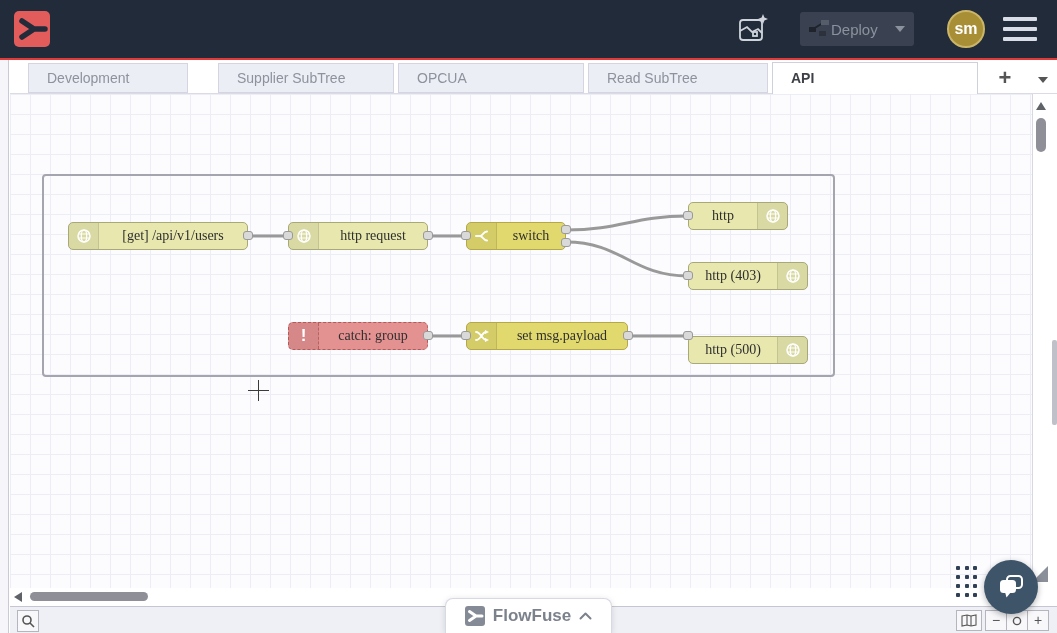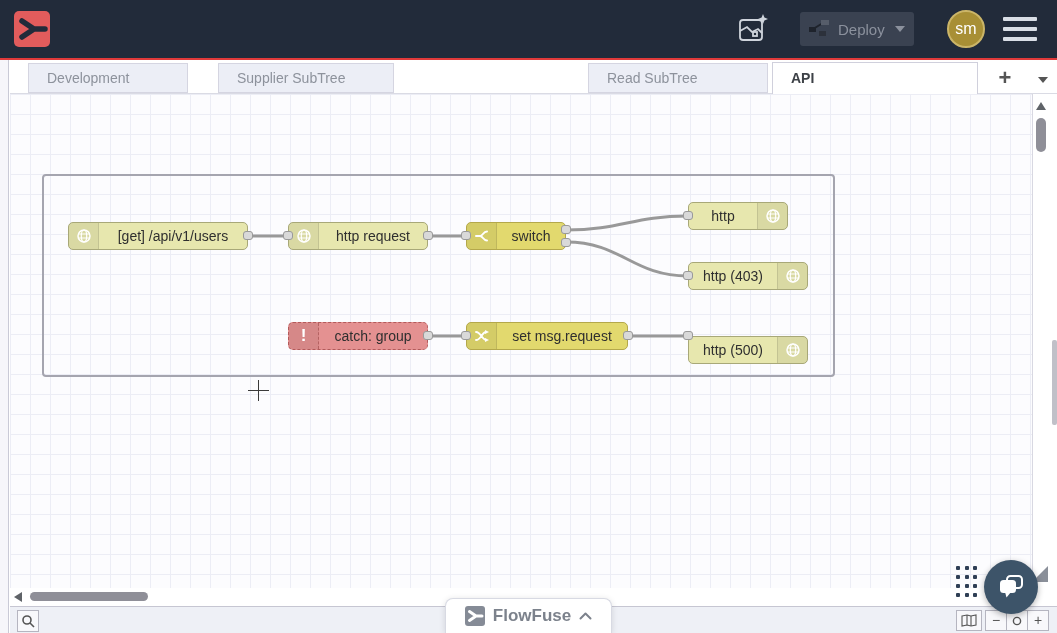--- a/index.html
+++ b/index.html
@@ -11,25 +11,25 @@
   .header { position:absolute; left:0; top:0; width:1057px; height:58px;
     background:#222b3a; display:flex; align-items:center; }
   .logo { position:absolute; left:14px; top:11px; width:36px; height:36px; cursor:pointer; }
   .title { position:absolute; left:60px; top:0; height:58px; line-height:58px;
     color:#eef1f5; font-size:19px; font-weight:500; letter-spacing:.2px; }
   .ai-btn { position:absolute; left:735px; top:12px; width:36px; height:34px;
     background:none; border:none; cursor:pointer; }
   .deploy { position:absolute; left:800px; top:12px; height:34px; width:114px;
     background:#3a4251; border-radius:3px; display:flex; align-items:center;
     padding:0 8px; cursor:default; }
-  .deploy-label { color:#8b919d; font-size:15px; margin-left:8px; }
+  .deploy-label { color:#8b919d; font-size:15px; margin-left:1px; }
   .deploy-caret { margin-left:auto; display:flex; align-items:center; padding-left:6px; }
   .avatar { position:absolute; left:947px; top:10px; width:38px; height:38px;
     border-radius:50%; background:#a88f35; border:2px solid #cbb568; color:#fff;
-    font-size:16px; font-weight:normal; display:flex; align-items:center;
+    font-size:16px; font-weight:bold; display:flex; align-items:center;
     justify-content:center; cursor:pointer; }
   .hamburger { position:absolute; left:1003px; top:17px; width:34px; height:24px;
     display:flex; flex-direction:column; justify-content:space-between; cursor:pointer; }
   .hamburger span { display:block; height:4px; background:#d9dee6; border-radius:1px; }
   .redline { position:absolute; left:0; top:58px; width:1057px; height:2px; background:#e03a3a; }
 
   
   .palette-strip { position:absolute; left:0; top:60px; width:9px; height:573px;
     background:#f6f6fa; border-right:1px solid #c9cad6; }
   .tabbar { position:absolute; left:10px; top:60px; width:1047px; height:34px;
@@ -54,21 +54,21 @@
   .wires { position:absolute; left:0; top:0; }
   .group-box { position:absolute; left:32px; top:80px; width:793px; height:203px;
     border:2px solid #a5a5af; border-radius:4px; }
   .node { position:absolute; height:28px; border:1px solid #a8a878; border-radius:5px;
     display:flex; align-items:stretch; font-size:14px; color:#2f2f2f; cursor:pointer; }
   .node .icon-box { width:30px; display:flex; align-items:center; justify-content:center;
     background:rgba(0,0,0,0.06); }
   .node .icon-box.left  { border-right:1px solid rgba(0,0,0,0.10); border-radius:4px 0 0 4px; }
   .node .icon-box.right { border-left:1px solid rgba(0,0,0,0.10); border-radius:0 4px 4px 0; }
   .node .label { flex:1; display:flex; align-items:center; justify-content:center;
-    padding:0 6px; white-space:nowrap; }
+    padding:0 6px; white-space:nowrap;font-family:Liberation Serif, serif; }
   .node.httpin   { background:#e7e7ae; border-color:#a8a878; }
   .node.yellow   { background:#e2d96e; border-color:#b4a84b;text-align:center; }
   .node.catchn   { background:#e49191; border-color:#b25a5a; border-style:dashed; }
   .node.catchn .icon-box.left { border-right-style:dashed; border-right-color:rgba(140,50,50,.45); }
   .excl { color:#fff; font-weight:bold; font-size:17px; }
   .port { position:absolute; width:10px; height:9px; background:#d9d9d9;
     border:1px solid #999; border-radius:3px; cursor:crosshair; }
   .xhair-h { position:absolute; left:238px; top:296px; width:21px; height:1px; background:#3a3a3a; }
   .xhair-v { position:absolute; left:248px; top:286px; width:1px; height:21px; background:#3a3a3a; }
 
@@ -169,20 +169,22 @@
   </div>
   <div class="redline"></div>
 
   <div class="palette-strip"></div>
 
   <div class="tabbar">
     <div class="tab" style="left:18px; width:160px">
       <span>Development</span></div>
     <div class="tab" style="left:208px; width:176px">
       <span>Supplier SubTree</span></div>
+    <div class="tab" style="left:388px; width:186px">
+      <span>OPCUA</span></div>
     <div class="tab" style="left:578px; width:180px">
       <span>Read SubTree</span></div>
     <div class="tab active" style="left:762px; width:206px">
       <span>API</span></div>
     <button class="tab-add">+</button>
     <button class="tab-overflow">
       <svg width="12" height="8" viewBox="0 0 12 8">
           <path d="M1 1 L6 7 L11 1 Z" fill="#555"></path>
         </svg>
     </button>
@@ -262,21 +264,21 @@
       <span class="label">catch: group</span>
     </div>
 
     <div class="node yellow" style="left:456px; top:228px; width:162px">
       <span class="icon-box left">
         <svg width="16" height="16" viewBox="0 0 16 16">
           <path d="M2 4 C7 4 8 12 12 12 M2 12 C7 12 8 4 12 4" stroke="#fff" stroke-width="1.8" fill="none" stroke-linecap="round"></path>
           <path d="M11 2 l4 2 -4 2 z M11 10 l4 2 -4 2 z" fill="#fff"></path>
         </svg>
       </span>
-      <span class="label">set msg.request</span>
+      <span class="label">set msg.payload</span>
     </div>
 
     <div class="node httpin" style="left:678px; top:242px; width:120px">
       <span class="label">http (500)</span>
       <span class="icon-box right">
         <svg width="16" height="16" viewBox="0 0 16 16">
           <circle cx="8" cy="8" r="6" fill="none" stroke="#fff" stroke-width="1.5"></circle>
           <ellipse cx="8" cy="8" rx="2.7" ry="6" fill="none" stroke="#fff" stroke-width="1.2"></ellipse>
           <path d="M2.3 6 h11.4 M2.3 10 h11.4" stroke="#fff" stroke-width="1.2"></path>
         </svg>

